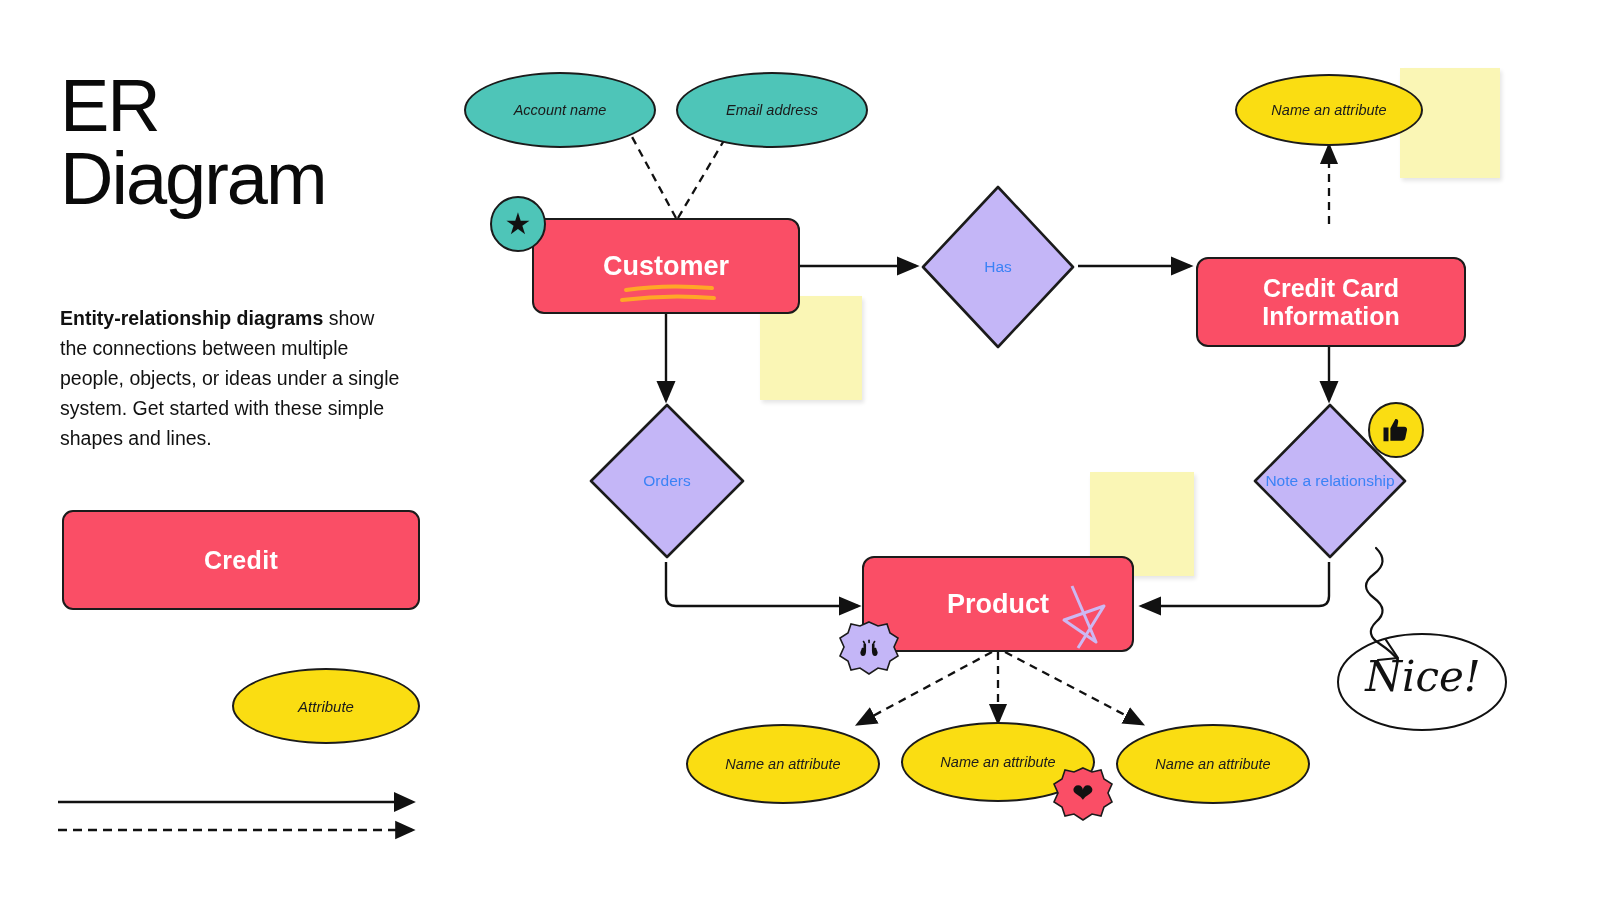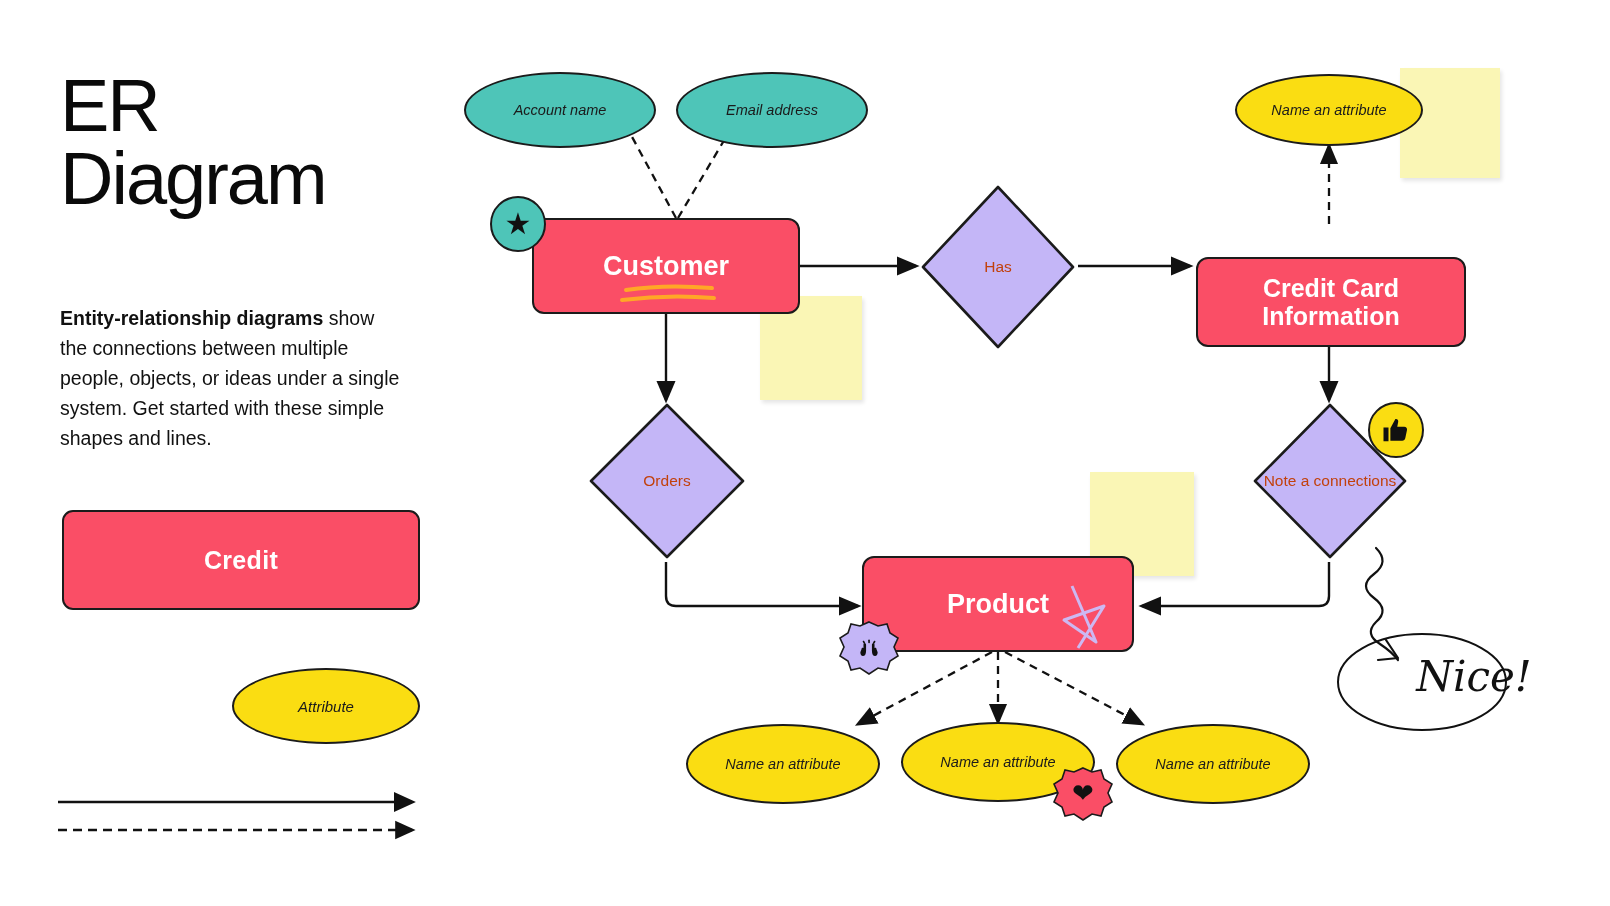--- a/index.html
+++ b/index.html
@@ -58,21 +58,21 @@
     border: 2.5px solid #1b1b1b;
     border-radius: 9px;
     transform: rotate(45deg) scale(0.707);
     transform-origin: center;
   }
   .legend-rel .dia-label,
   .dia-label {
     position: absolute; inset: 0;
     display: flex; align-items: center; justify-content: center;
     text-align: center;
-    font-size: 15.5px; color: #c2410c;
+    font-size: 15.5px; color: #3b82f6;
     line-height: 1.25; padding: 0 8px;
   }
   .legend-attr {
     position: absolute; left: 232px; top: 668px;
     width: 188px; height: 76px;
     background: #FADD12;
     border: 2.5px solid #1b1b1b;
     border-radius: 50%;
     display: flex; align-items: center; justify-content: center;
     font-size: 15px; font-style: italic; color: #1b1b1b;
@@ -234,21 +234,21 @@
     <svg viewBox="0 0 162 162" style="position:absolute;inset:0;">
       <path d="M81,5 L157,81 L81,157 L5,81 Z" fill="#C4B6F7" stroke="#1b1b1b" stroke-width="2.6" stroke-linejoin="round"></path>
     </svg>
     <div class="dia-label">Orders</div>
   </div>
 
   <div class="node diamond" style="left:790px; top:400px; width:160px; height:162px;">
     <svg viewBox="0 0 160 162" style="position:absolute;inset:0;">
       <path d="M80,5 L155,81 L80,157 L5,81 Z" fill="#C4B6F7" stroke="#1b1b1b" stroke-width="2.6" stroke-linejoin="round"></path>
     </svg>
-    <div class="dia-label">Note a connections</div>
+    <div class="dia-label">Note a relationship</div>
   </div>
 
   <div class="node ellipse yellow" style="left:226px; top:724px; width:194px; height:80px;">
     <span>Name an attribute</span>
   </div>
   <div class="node ellipse yellow" style="left:441px; top:722px; width:194px; height:80px;">
     <span>Name an attribute</span>
   </div>
   <div class="node ellipse yellow" style="left:656px; top:724px; width:194px; height:80px;">
     <span>Name an attribute</span>
@@ -266,21 +266,21 @@
     </g>
 
     <g stroke="#111" stroke-width="2.2" fill="none" stroke-linecap="round">
       <path d="M916,548 q14,14 -2,26 q-16,12 0,24 q16,12 2,24 q-12,12 4,22 q12,8 18,16"></path>
       <path d="M926,640 l12,18 l-20,2" stroke-linejoin="round"></path>
     </g>
 
     <ellipse cx="962" cy="682" rx="84" ry="48" fill="none" stroke="#111" stroke-width="2"></ellipse>
   </svg>
 
-  <div style="position:absolute; left:929px; top:652px; width:170px; text-align:center;
+  <div style="position:absolute; left:878px; top:652px; width:170px; text-align:center;
               font-family:'DejaVu Serif', serif; font-style:italic; font-size:42px; color:#111;">
     <span>Nice!</span>
   </div>
 
   <div class="badge badge-circle teal-star" style="left:30px; top:196px; width:56px; height:56px;">
     <span style="font-size:30px; color:#111; line-height:1;">★</span>
   </div>
 
   <div class="badge badge-circle yellow-thumb" style="left:908px; top:402px; width:56px; height:56px;">
     <svg viewBox="0 0 24 24" width="30" height="30">

